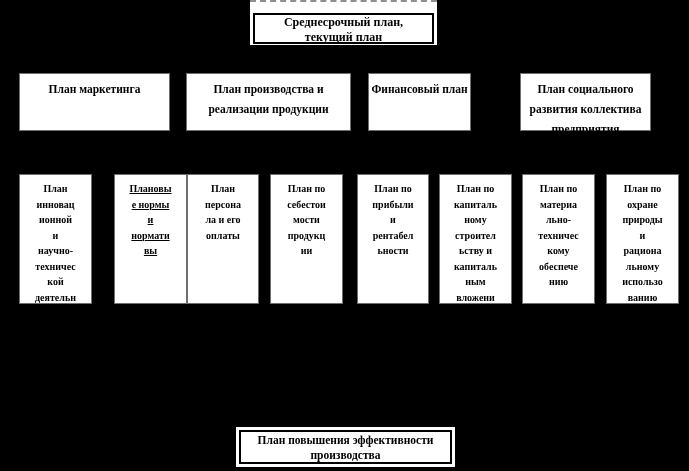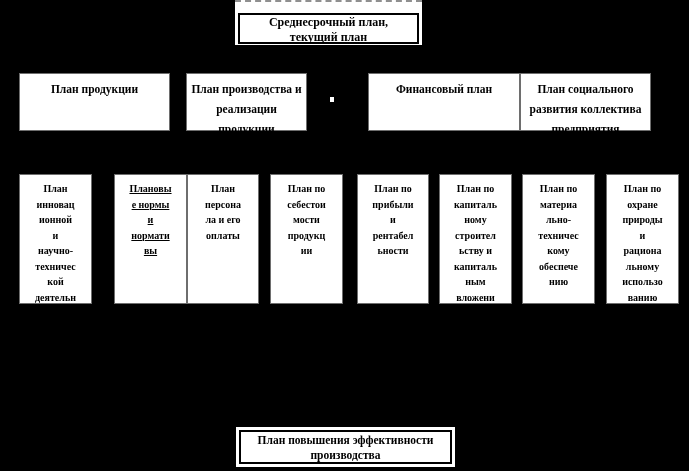--- a/index.html
+++ b/index.html
@@ -4,31 +4,31 @@
 <style>
   html,body{margin:0;padding:0;background:#000;}
   #canvas{
     position:relative;width:689px;height:471px;background:#000;overflow:hidden;
     font-family:"Liberation Serif","DejaVu Serif",serif;color:#000;font-weight:bold;
   }
   .box{position:absolute;background:#fff;border:1px solid #6e6e6e;box-sizing:border-box;text-align:center;}
   .box-text{width:100%;}
   
   .halo{position:absolute;background:#fff;box-sizing:border-box;}
-  #top-halo{left:235px;top:0;width:187px;height:45px;border-top:2px dashed #8f8f8f;}
+  #top-halo{left:250px;top:0;width:187px;height:45px;border-top:2px dashed #8f8f8f;}
   #top-inner{position:absolute;left:3px;top:11px;right:3px;bottom:1px;border:2px solid #000;
     box-sizing:border-box;text-align:center;font-size:12px;line-height:15px;padding-top:0px;}
   #bottom-halo{left:236px;top:427px;width:219px;height:40px;font-family:Liberation Serif, serif;}
   #bottom-inner{position:absolute;left:3px;top:3px;right:3px;bottom:3px;border:2px solid #000;
     box-sizing:border-box;text-align:center;font-size:11.5px;line-height:15px;padding-top:1px;}
   
   .r2{top:73px;height:58px;font-size:11.5px;line-height:20px;padding-top:5px;}
   #r2b1{left:19px;width:151px;}
-  #r2b2{left:186px;width:121px;}
-  #r2b3{left:368px;width:152px;}
+  #r2b2{left:186px;width:165px;}
+  #r2b3{left:368px;width:103px;}
   #r2b4{left:520px;width:131px;}
   
   .r3{top:174px;height:130px;font-size:10px;line-height:15.5px;padding-top:6px;}
   #r3b1{left:19px;width:73px;}
   #r3b2{left:114px;width:73px;text-decoration:underline;}
   #r3b3{left:187px;width:72px;}
   #r3b4{left:270px;width:73px;}
   #r3b5{left:357px;width:72px;}
   #r3b6{left:439px;width:73px;}
   #r3b7{left:522px;width:73px;}
@@ -40,21 +40,21 @@
 
 <div id="canvas">
 
   <div class="halo" id="top-halo">
     <div id="top-inner">
       <div class="box-text">Среднесрочный план,<br>текущий план</div>
     </div>
   </div>
 
   <div class="box r2" id="r2b1">
-    <div class="box-text">План продукции</div>
+    <div class="box-text">План маркетинга</div>
   </div>
   <div class="box r2" id="r2b2">
     <div class="box-text">План производства и<br>реализации продукции</div>
   </div>
   <div class="box r2" id="r2b3">
     <div class="box-text">Финансовый план</div>
   </div>
   <div class="box r2" id="r2b4">
     <div class="box-text">План социального<br>развития коллектива<br>предприятия</div>
   </div>

